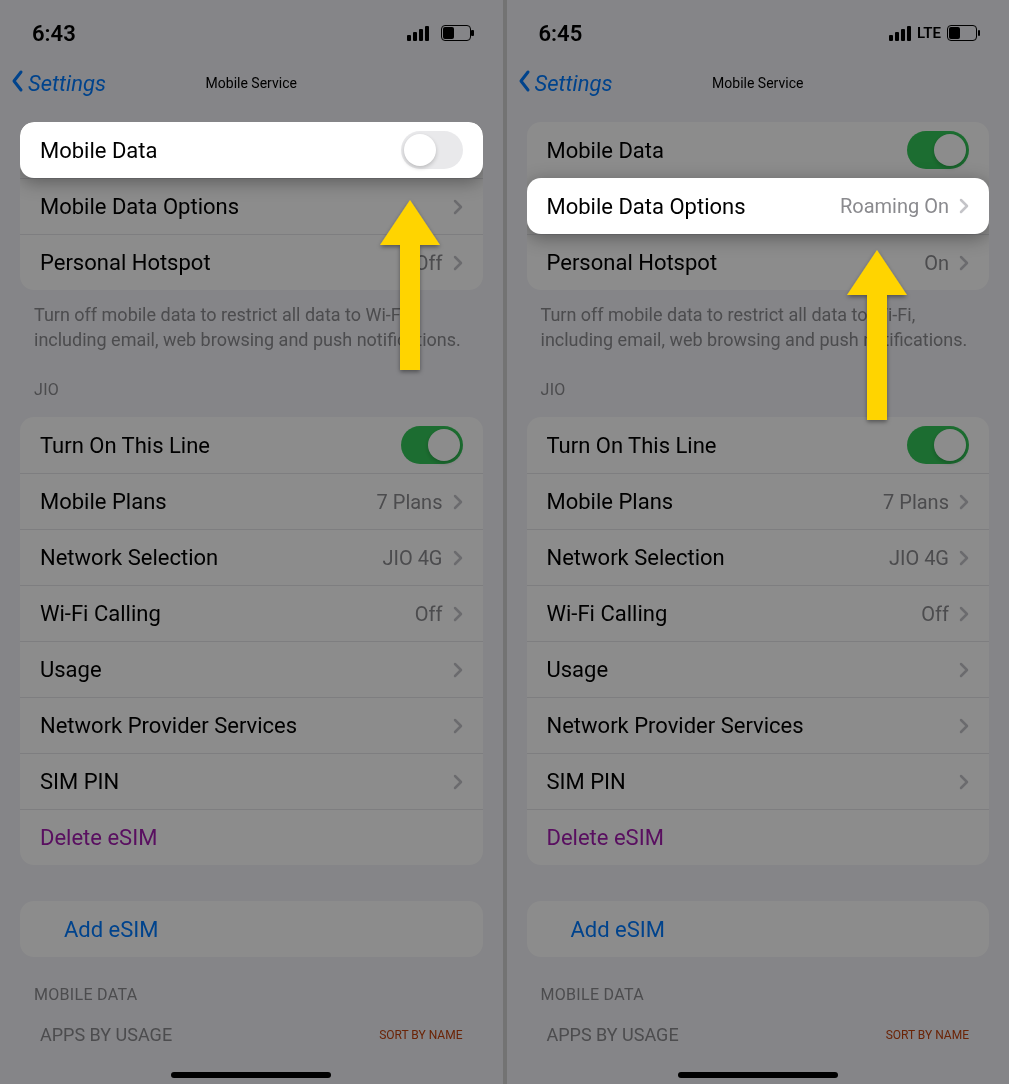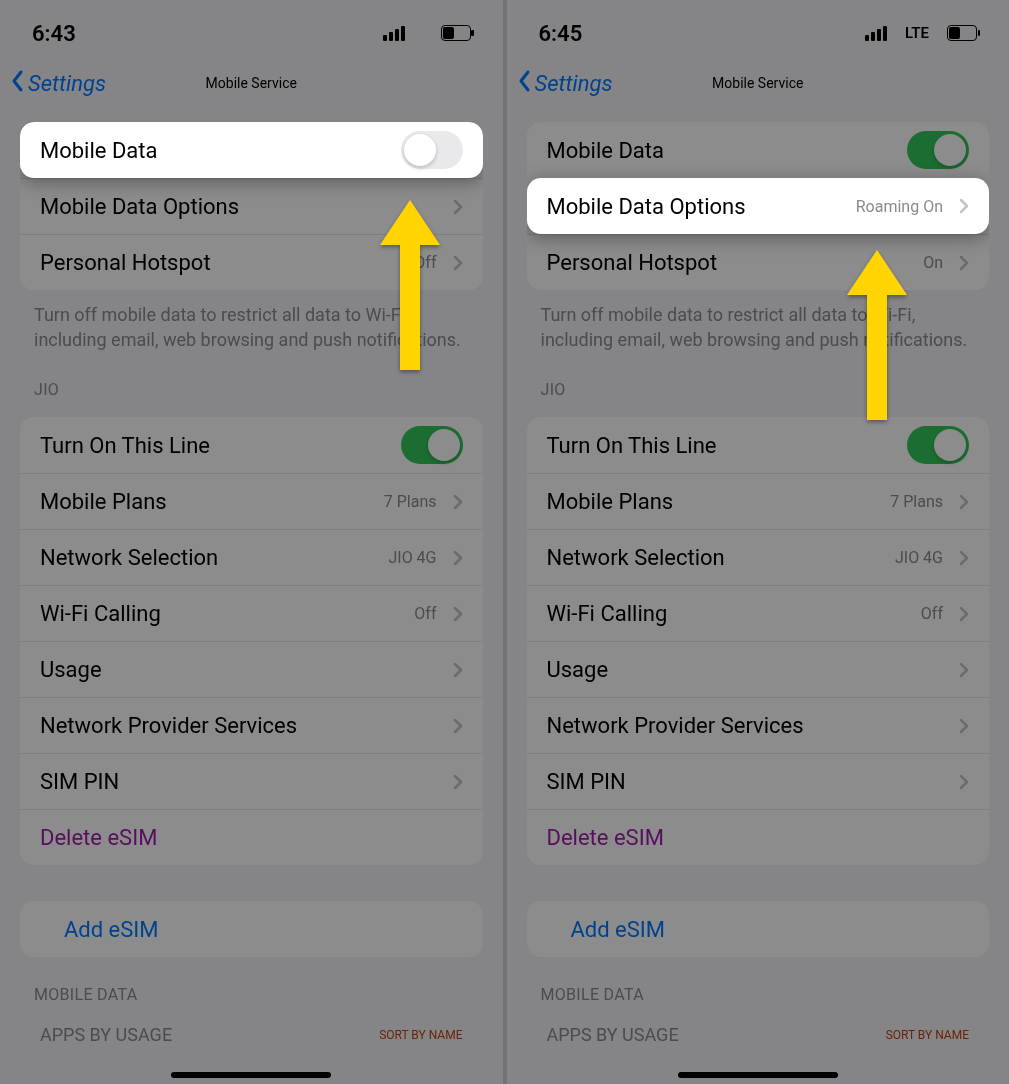--- a/index.html
+++ b/index.html
@@ -24,21 +24,21 @@
     background: rgba(0,0,0,0.45);
     pointer-events: none;
     z-index: 50;
   }
   .status-bar {
     display: flex; justify-content: space-between; align-items: center;
     padding: 14px 32px 6px 32px;
     height: 58px;
     font-weight: 600; font-size: 22px;
   }
-  .status-right { display:flex; align-items:center; gap:18px; font-size:15px; font-weight:600;}
+  .status-right { display:flex; align-items:center; gap:6px; font-size:15px; font-weight:600;}
   .signal-bars { display:inline-flex; align-items:flex-end; gap:2px; }
   .signal-bars span { width:4px; background:#000; border-radius:1px; }
   .signal-bars span:nth-child(1){height:6px;}
   .signal-bars span:nth-child(2){height:9px;}
   .signal-bars span:nth-child(3){height:12px;}
   .signal-bars span:nth-child(4){height:15px;}
   .battery {
     width:30px; height:16px;
     border:1.5px solid #000; border-radius:4px;
     position:relative; display:inline-block;
@@ -64,21 +64,21 @@
     background:#fff; margin:10px 20px 0 20px; border-radius:14px; overflow:hidden;
   }
   .group.top { margin-top:14px; }
   .row {
     display:flex; align-items:center; justify-content:space-between;
     min-height:56px; padding:0 20px;
     font-size:22px; color:#000;
     border-top:1px solid #e5e5ea;
   }
   .row:first-child{border-top:none;}
-  .row-right{display:flex;align-items:center;gap:16px;color:#8a8a8e;font-size:16px;}
+  .row-right{display:flex;align-items:center;gap:10px;color:#8a8a8e;font-size:20px;}
   .chev{color:#c4c4c8;}
   .chev svg{width:10px;height:16px;display:block;}
   .chev svg path{stroke:#c4c4c8;stroke-width:2.5;fill:none;stroke-linecap:round;stroke-linejoin:round;}
 
   .footer-note{
     color:#8a8a8e; font-size:18px; padding:12px 34px 0 34px; line-height:1.4;
   }
   .header-label{
     color:#8a8a8e; font-size:16px; padding:28px 34px 8px 34px; letter-spacing:0.3px;
   }

